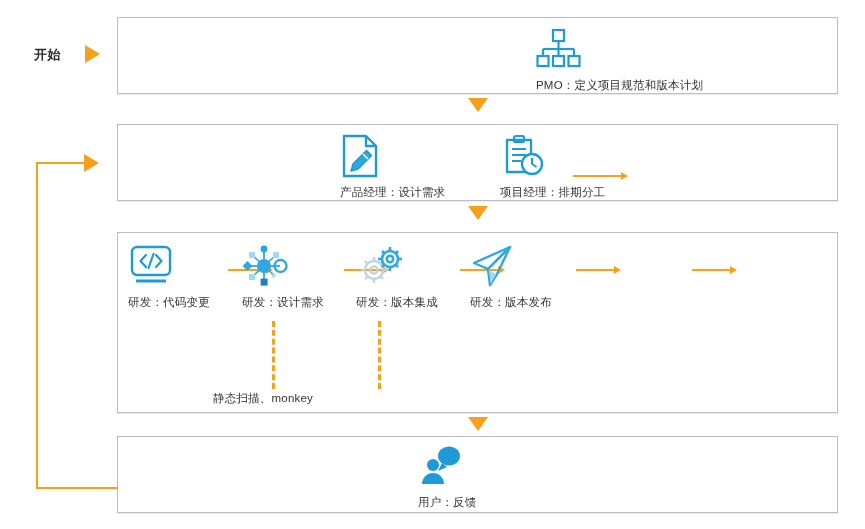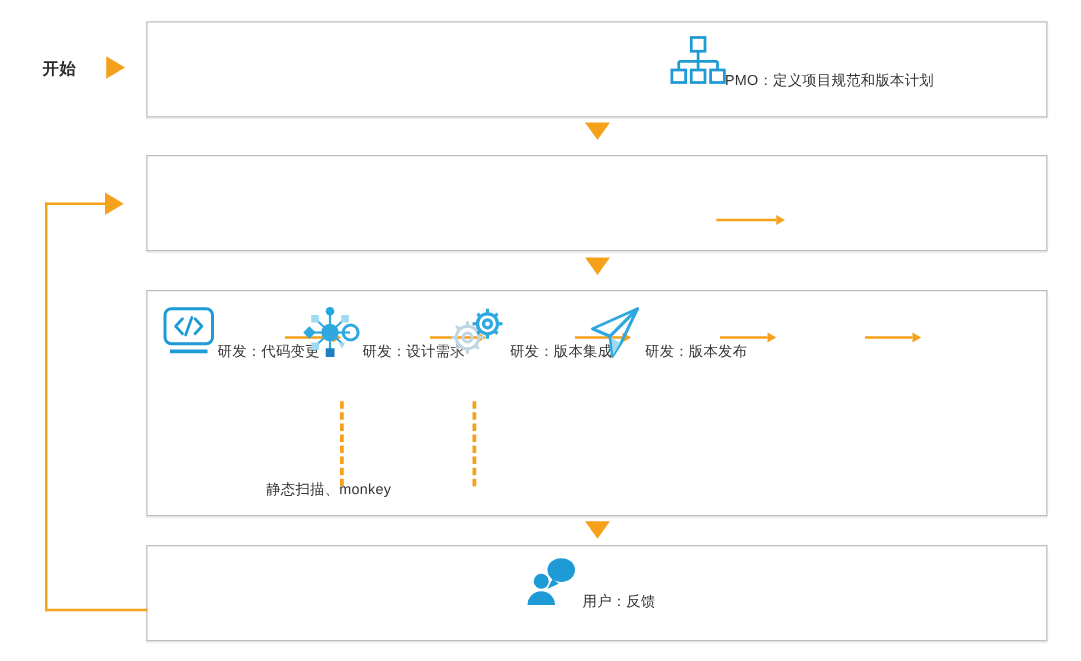--- a/index.html
+++ b/index.html
@@ -47,21 +47,21 @@
     border-right:10px solid transparent;
     border-top:14px solid #F5A11B;
   }
   #vtri1{top:98px;}
   #vtri2{top:206px;}
   #vtri3{top:417px;}
 
   
   .node{
     position:absolute;
-    display:flex;align-items:flex-end;
+    display:flex;flex-direction:column;align-items:flex-start;
     width:120px;
   }
   .node .ico{height:46px;display:flex;align-items:center;justify-content:center;}
   .node .cap{
     margin-top:6px;
     font-size:11.5px;color:#333333;white-space:nowrap;
     letter-spacing:.2px;
   }
 
   
@@ -116,26 +116,52 @@
           <rect x="32.5" y="28" width="11" height="10" fill="none" stroke="#1E9BD7" stroke-width="2.2"></rect>
         </svg>
       </div>
       <div class="cap">PMO：定义项目规范和版本计划</div>
     </div>
   </div>
 
   <div class="vtri" id="vtri1"></div>
 
   <div class="box" id="box2">
+    <div class="node" style="left:222px;top:8px;width:160px;">
+      <div class="ico">
+        <svg width="40" height="44" viewBox="0 0 40 44">
+          <path d="M4 2 H26 L36 12 V42 H4 Z" fill="none" stroke="#1E9BD7" stroke-width="2.4" stroke-linejoin="round"></path>
+          <path d="M26 2 V12 H36" fill="none" stroke="#1E9BD7" stroke-width="2.4" stroke-linejoin="round"></path>
+          <path d="M26.5 16.5 L13 30 L11 37 L18 35 L31.5 21.5 Z" fill="#2FA8E0" stroke="#1E9BD7" stroke-width="1.6" stroke-linejoin="round"></path>
+          <line x1="23" y1="20" x2="28" y2="25" stroke="#ffffff" stroke-width="1.6"></line>
+        </svg>
+      </div>
+      <div class="cap">产品经理：设计需求</div>
+    </div>
 
     <div class="harrow" style="left:455px;top:46px;">
       <div class="shaft" style="width:48px;"></div>
         <div class="head"></div>
     </div>
 
+    <div class="node" style="left:382px;top:8px;width:340px;">
+      <div class="ico">
+        <svg width="44" height="44" viewBox="0 0 44 44">
+          <path d="M7 6 H31 V38 H7 Z" fill="none" stroke="#1E9BD7" stroke-width="2.3" stroke-linejoin="round"></path>
+          <rect x="14" y="2" width="10" height="6" rx="1.5" fill="none" stroke="#1E9BD7" stroke-width="2.1"></rect>
+          <line x1="12" y1="15" x2="26" y2="15" stroke="#1E9BD7" stroke-width="2"></line>
+          <line x1="12" y1="21" x2="26" y2="21" stroke="#1E9BD7" stroke-width="2"></line>
+          <line x1="12" y1="27" x2="21" y2="27" stroke="#1E9BD7" stroke-width="2"></line>
+          <circle cx="32" cy="30" r="10" fill="#ffffff" stroke="#1E9BD7" stroke-width="2.3"></circle>
+          <line x1="32" y1="24" x2="32" y2="30" stroke="#1E9BD7" stroke-width="2.1"></line>
+          <line x1="32" y1="30" x2="36.5" y2="33" stroke="#1E9BD7" stroke-width="2.1"></line>
+        </svg>
+      </div>
+      <div class="cap">项目经理：排期分工</div>
+    </div>
   </div>
 
   <div class="vtri" id="vtri2"></div>
 
   <div class="box" id="box3">
 
     <div class="node" style="left:10px;top:10px;">
       <div class="ico">
         <svg width="46" height="42" viewBox="0 0 46 42">
           <rect x="4" y="2" width="38" height="28" rx="5" fill="none" stroke="#1E9BD7" stroke-width="2.4"></rect>
@@ -235,21 +261,21 @@
     <div class="harrow" style="left:574px;top:32px;">
       <div class="shaft" style="width:38px;"></div>
         <div class="head"></div>
     </div>
 
 
     <div class="dashline" style="left:154px;top:88px;height:68px;"></div>
     <div class="dashline" style="left:260px;top:88px;height:68px;"></div>
 
     <div class="node" style="left:95px;top:150px;width:120px;">
-      <div class="cap" style="margin-top:1px;">静态扫描、monkey</div>
+      <div class="cap" style="margin-top:8px;">静态扫描、monkey</div>
     </div>
 
   </div>
 
   <div class="vtri" id="vtri3"></div>
 
   <div class="box" id="box4">
     <div class="node" style="left:300px;top:6px;width:120px;font-family:Liberation Mono, monospace;">
       <div class="ico">
         <svg width="48" height="44" viewBox="0 0 48 44">

